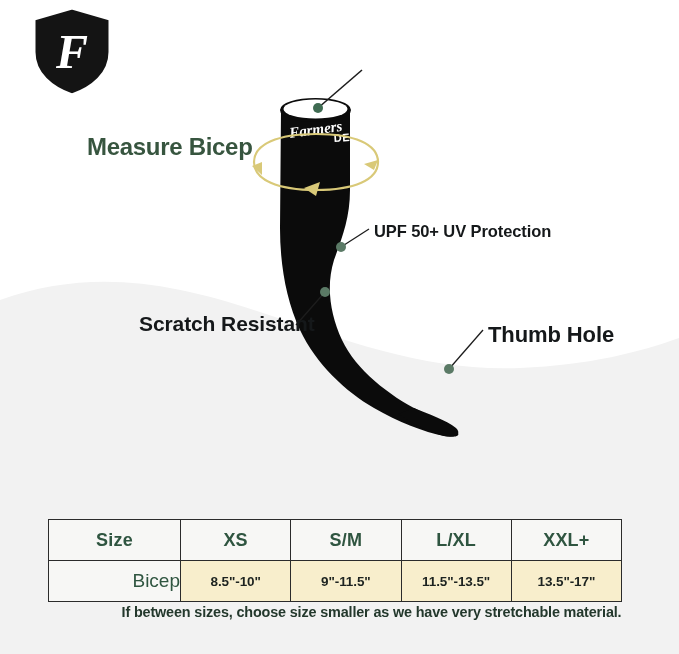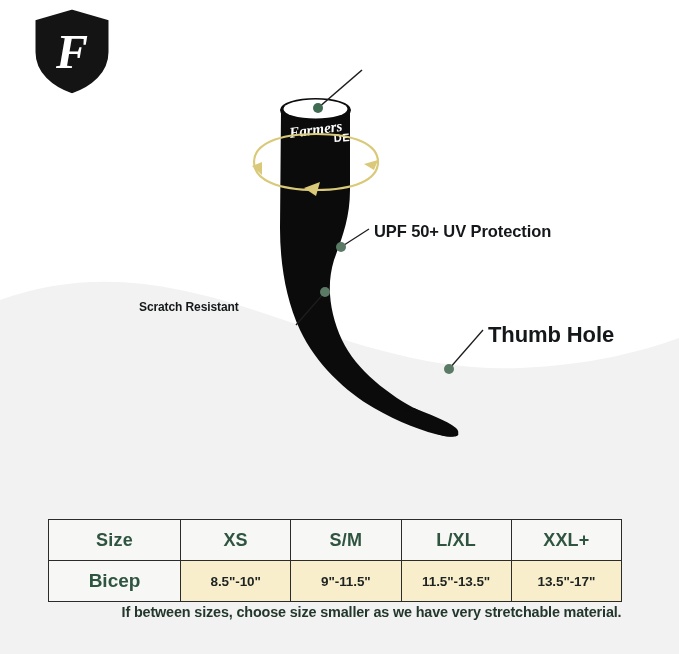--- a/index.html
+++ b/index.html
@@ -71,21 +71,21 @@
     position: absolute;
     left: 0;
     top: 0;
     width: 679px;
     height: 460px;
     z-index: 5;
   }
 
   #label-anti-slide   { left: 367px; top: 65px;  font-size: 16.5px; }
   #label-upf          { left: 374px; top: 222px; font-size: 16.5px; }
-  #label-scratch      { left: 139px; top: 300px; font-size: 12px; }
+  #label-scratch      { left: 139px; top: 312px; font-size: 21px; }
   #label-thumb        { left: 488px; top: 322px; font-size: 22px; }
 
   .measure-bicep {
     position: absolute;
     left: 87px;
     top: 133px;
     font-size: 24px;
     font-weight: bold;
     color: #37553f;
     letter-spacing: -0.3px;
@@ -124,22 +124,23 @@
     background: #f7f7f5;
   }
   .size-table .hdr {
     font-size: 18px;
     font-weight: bold;
     color: #2f5540;
     letter-spacing: 0.2px;
   }
   .size-table .row-label {
     font-size: 19px;
-    font-weight: bold;
+    font-weight: normal;
     color: #2f5540;
+    text-align: right;
   }
   .size-table .val {
     background: #f8eecc;
     font-size: 13.5px;
     font-weight: bold;
     color: #1d2320;
     letter-spacing: -0.1px;
   }
   .size-table col.c0 { width: 132px; }
 
@@ -221,20 +222,21 @@
     <circle cx="325" cy="292" r="5" fill="#5b7a66"></circle>
 
     <line x1="449" y1="369" x2="483" y2="330" stroke="#1d1d1d" stroke-width="1.3"></line>
     <circle cx="449" cy="369" r="5" fill="#5b7a66"></circle>
   </svg>
 
   <div class="callout-label" id="label-upf">UPF 50+ UV Protection</div>
   <div class="callout-label" id="label-scratch">Scratch Resistant</div>
   <div class="callout-label" id="label-thumb">Thumb Hole</div>
 
+  <div class="measure-bicep">Measure Bicep</div>
 
 
   <table class="size-table">
     <colgroup>
         <col class="c0">
         <col>
         <col>
         <col>
         <col>
       </colgroup>

